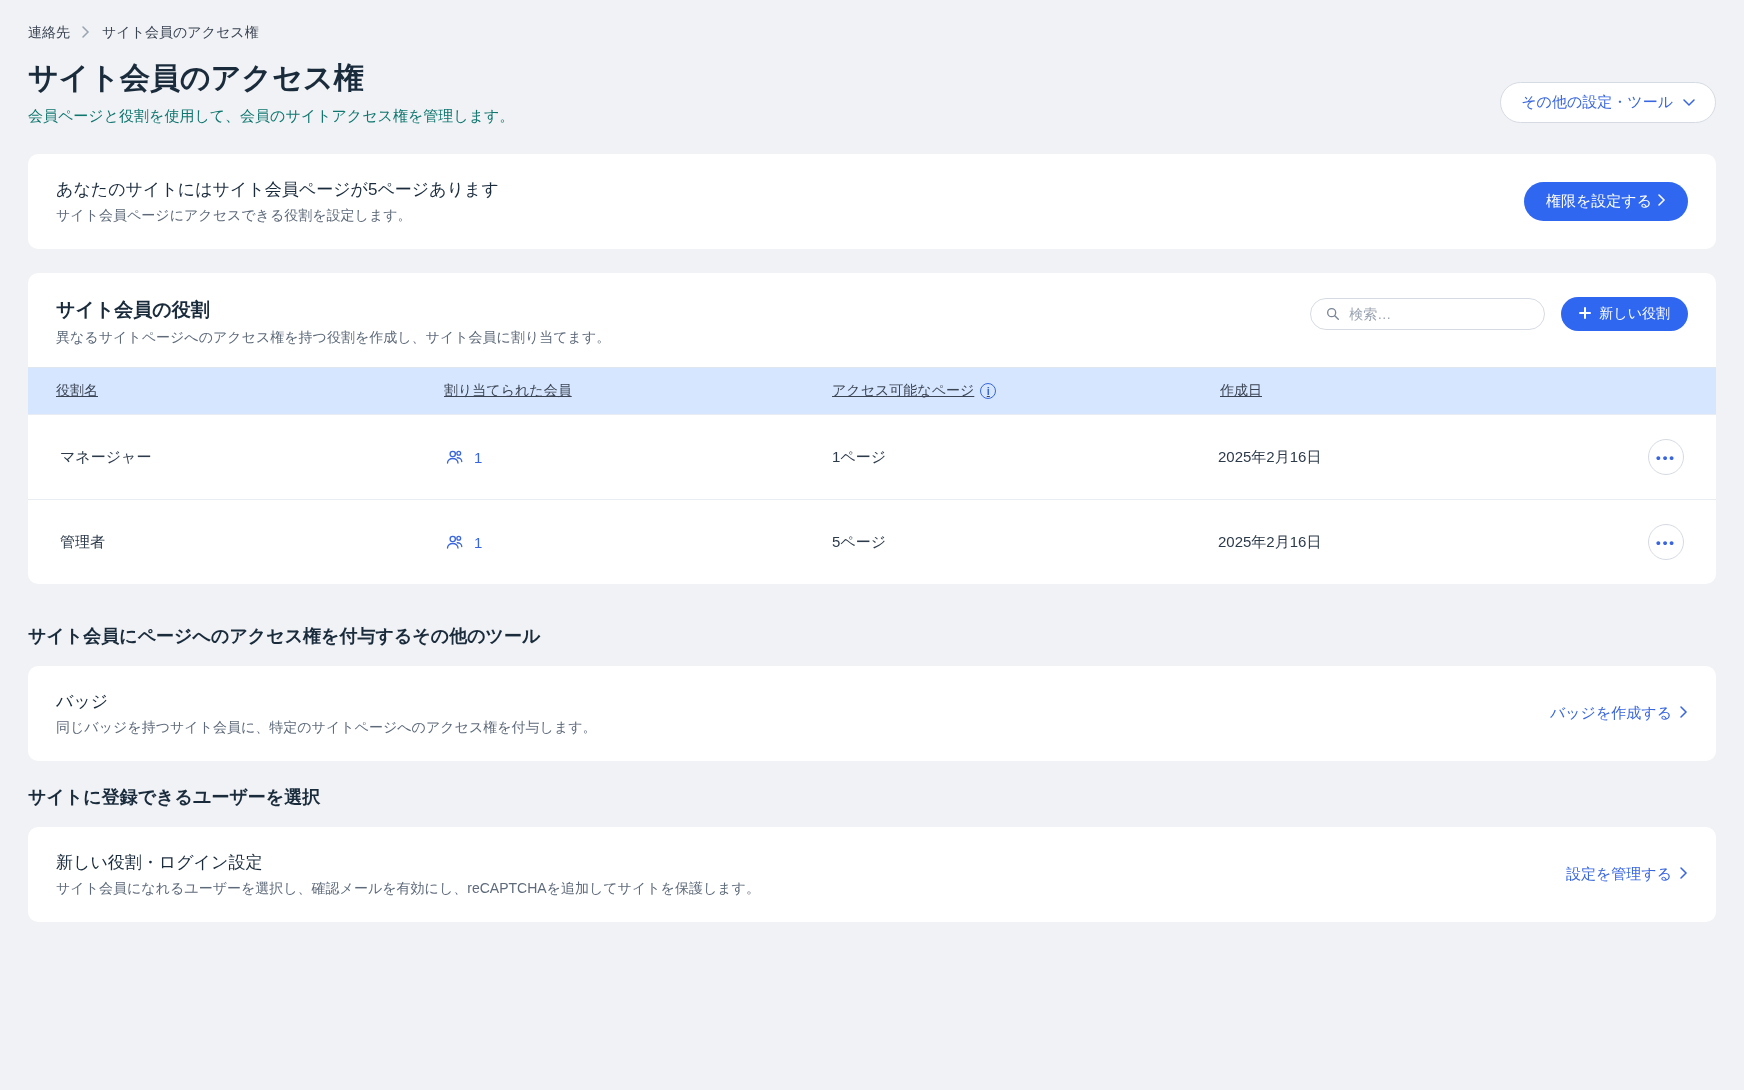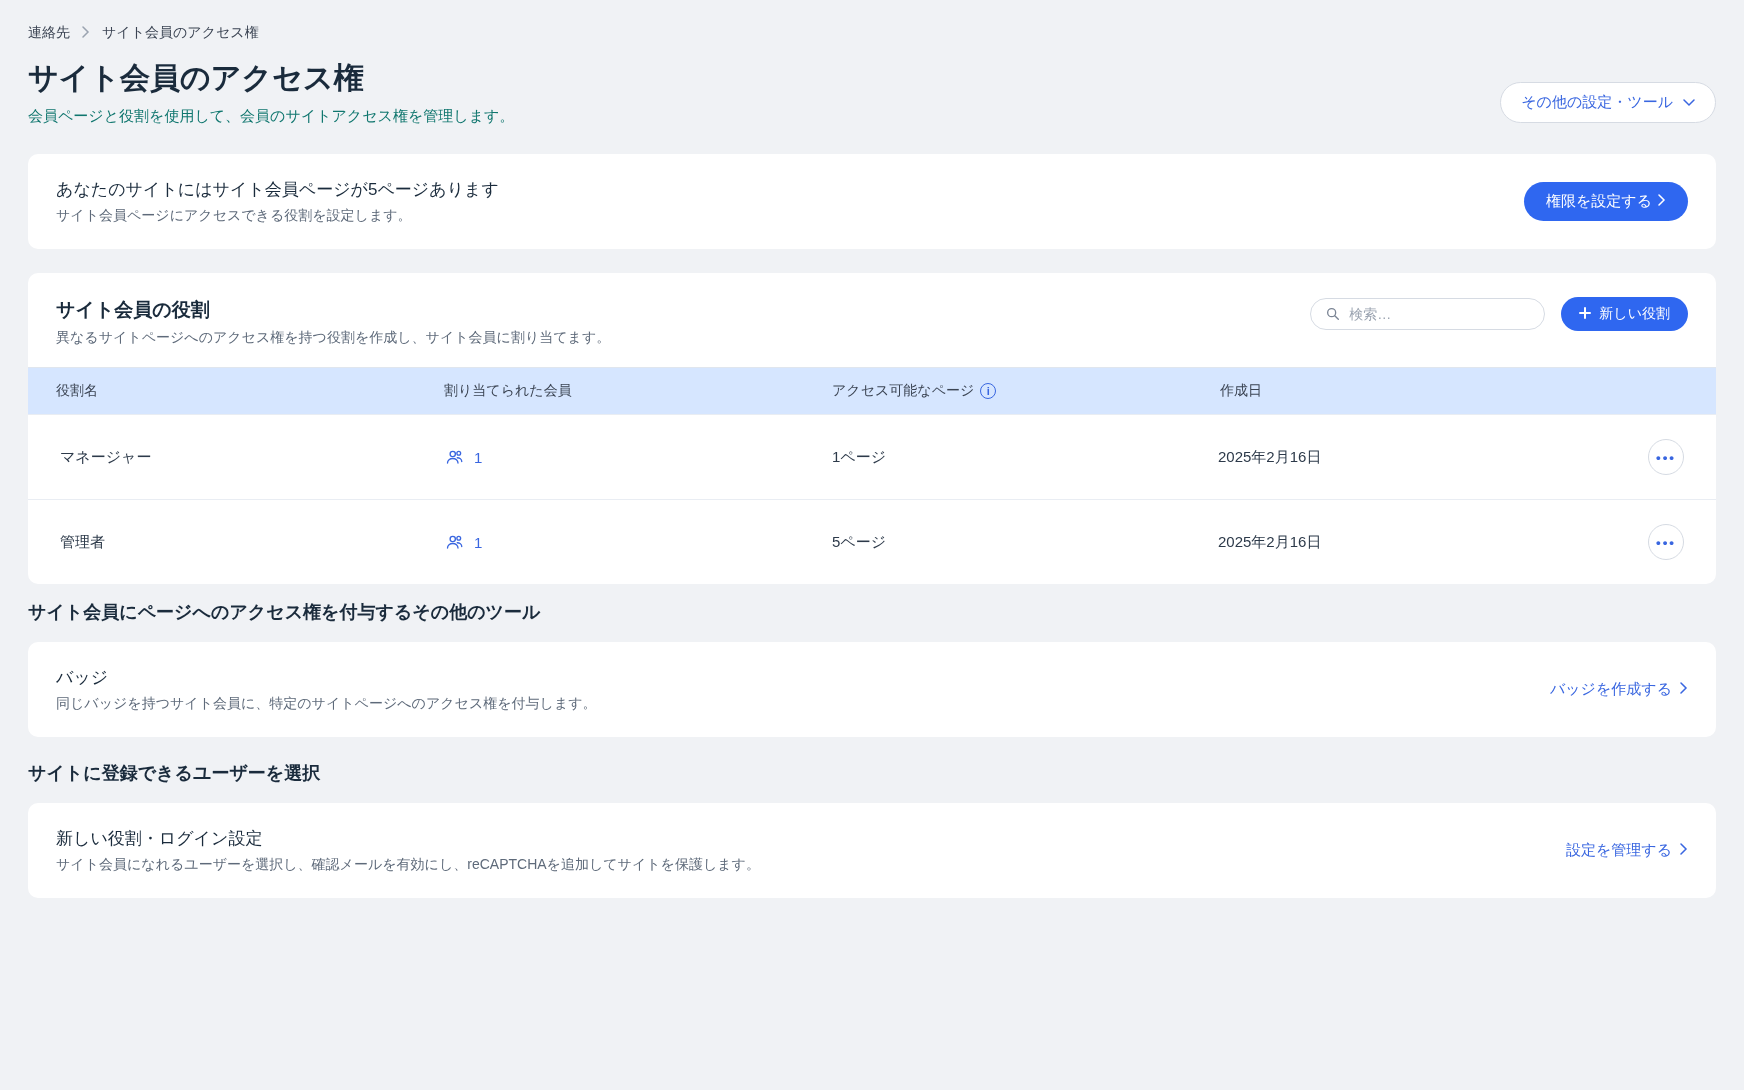--- a/index.html
+++ b/index.html
@@ -86,21 +86,21 @@
   padding: 10px 22px;
   font-size: 15px;
   cursor: pointer;
 }
 .btn-primary .chev { font-size: 12px; }
 
 
 .roles-card {
   background: #fff;
   border-radius: 10px;
-  margin-bottom: 16px;
+  margin-bottom: 40px;
   overflow: hidden;
 }
 .roles-header {
   display: flex;
   justify-content: space-between;
   align-items: flex-start;
   padding: 24px 28px 20px;
 }
 .roles-header-left .section-title {
   font-size: 19px;
@@ -152,20 +152,21 @@
 
 .roles-table { width: 100%; }
 .roles-thead {
   background: #d6e6ff;
   display: grid;
   grid-template-columns: 1fr 1fr 1fr 1fr 80px;
   padding: 14px 28px;
   font-size: 14px;
   color: #3b4453;
   border-top: 1px solid #e0e6ee;
+  text-decoration: underline;
 }
 .roles-thead .th { display: flex; align-items: center; gap: 6px; }
 .info-icon {
   display: inline-flex;
   width: 16px; height: 16px;
   border: 1.5px solid #3966e0;
   border-radius: 50%;
   align-items: center;
   justify-content: center;
   font-size: 11px;

